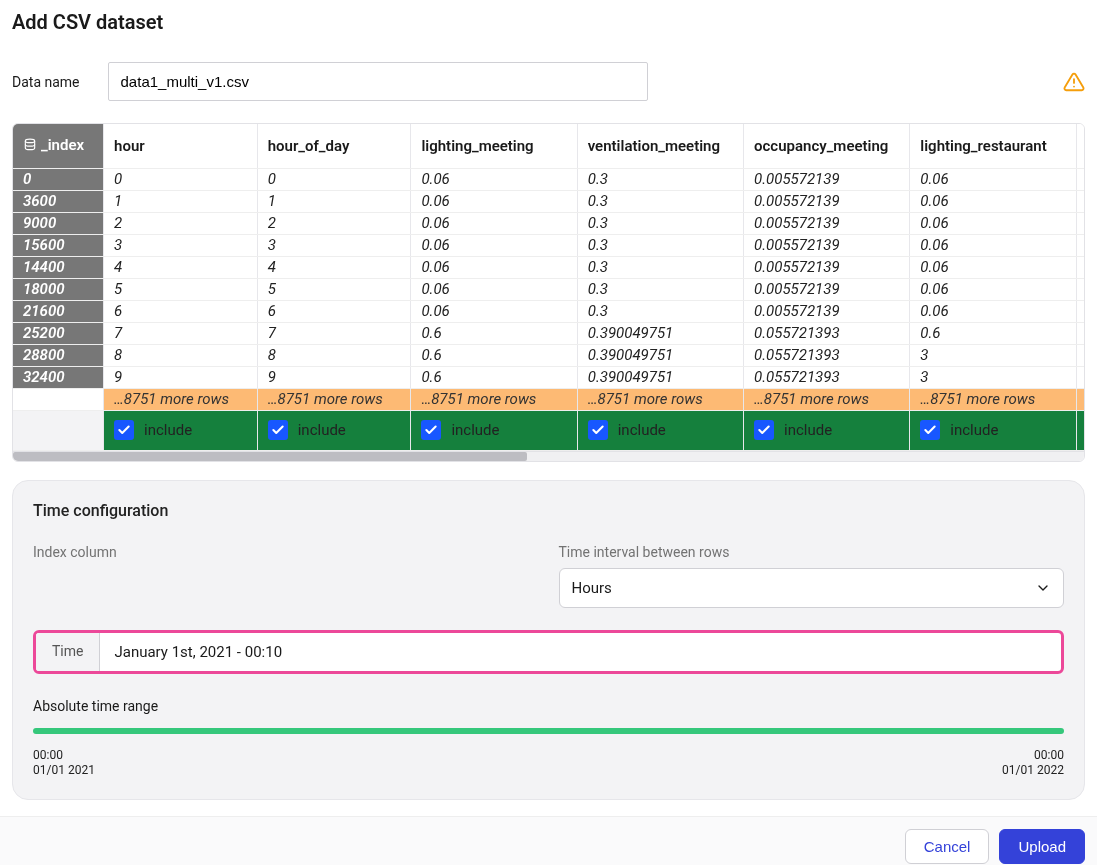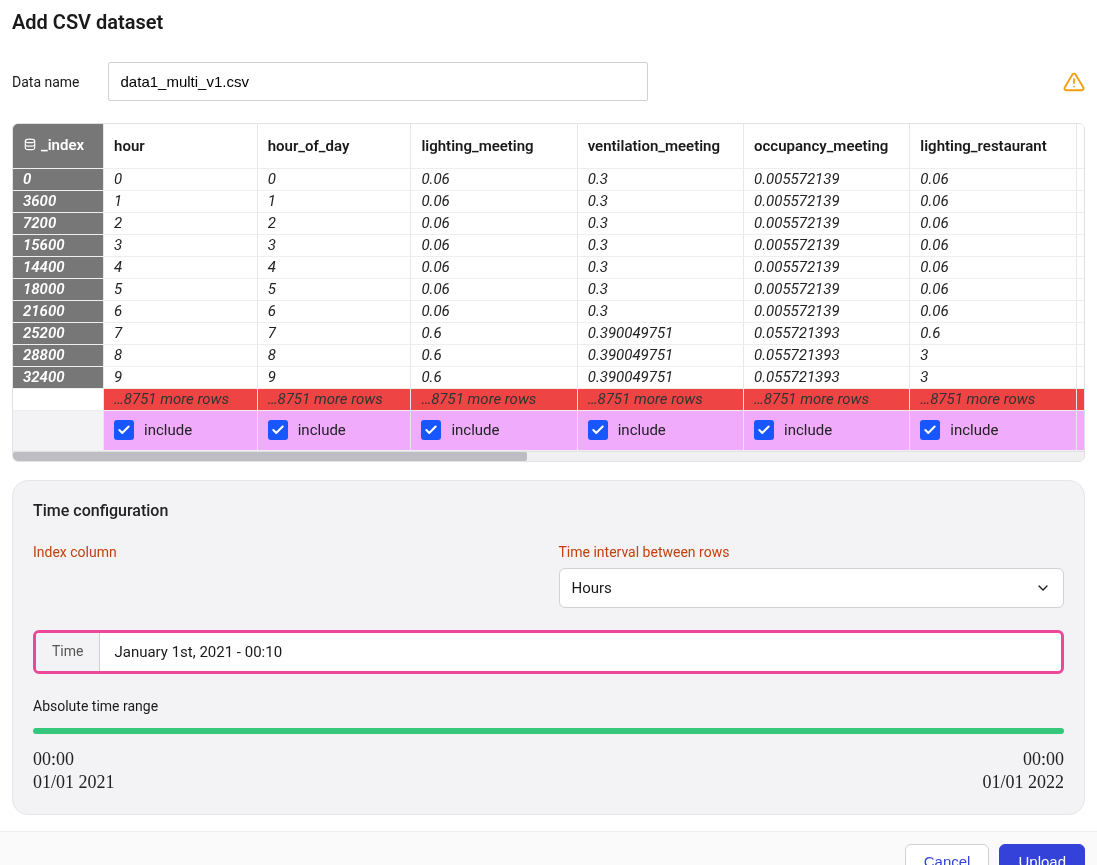--- a/index.html
+++ b/index.html
@@ -28,58 +28,58 @@
   .grid th { height: 44px; font-weight: 600; background: #fff; }
   .grid th.indexcol { background: #777; color: #fff; font-weight:600; }
   .idxhdr { display: inline-flex; align-items: center; gap: 4px; }
   .db-icon svg { width: 14px; height: 14px; display:block; }
   .grid td { height: 22px; font-style: italic; color:#222; }
   .grid td.idx { background: #777; color: #fff; font-weight:600; font-style: italic; }
   .col-index { width: 86px; }
   .col-hour { width: 146px; }
   .col-hod { width: 146px; }
   .col-val { width: 158px; }
-  .more-row td { font-style: italic; color:#333; background:#ef4444; }
-  .include-row td { height: 40px; background: #f0abfc; font-style: normal; }
+  .more-row td { font-style: italic; color:#333; background:#fdba74; }
+  .include-row td { height: 40px; background: #15803d; font-style: normal; }
   .include-wrap { display: inline-flex; align-items: center; gap: 10px; }
   .chk {
     width: 20px; height: 20px; background: #1857ff; border-radius: 3px; display:inline-flex;
     align-items: center; justify-content: center; color:#fff; flex-shrink:0;
   }
   .chk svg { width: 14px; height: 14px; display:block; }
   
   .hscroll { height: 10px; background: #f0f0f2; position: relative; border-top: 1px solid #e2e2e6; }
   .hscroll-thumb { position:absolute; left:0; top:0; height:100%; width: 48%; background: #bdbdc2; border-radius: 2px; }
 
   
   .section {
     margin-top: 18px; border: 1px solid #e6e6ea; border-radius: 16px;
     background: #f3f3f5; padding: 20px;
   }
   .section-title { font-size: 16px; font-weight: 500; margin-bottom: 24px; color:#222; }
   .two-col { display: flex; gap: 20px; }
   .field { flex: 1; }
-  .field-label { font-size: 14px; margin-bottom: 8px; color:#c2410c; }
+  .field-label { font-size: 14px; margin-bottom: 8px; color:#737373; }
   .select {
     background: #fff; border: 1px solid #d0d0d5; border-radius: 6px;
     padding: 10px 12px; display:flex; align-items:center; justify-content:space-between;
     font-size: 15px;
   }
   .chevron svg { width: 16px; height:16px; display:block; }
   .startdate { margin-top: 22px; }
   .startdate-row {
     display:flex; border:3px solid #ec4899; border-radius:6px; background:#fff; overflow:hidden;
   }
   .startdate-prefix {
     background:#f3f3f5; padding:10px 16px; border-right:1px solid #d0d0d5; color:#555; font-size:14px;
   }
   .startdate-val { padding:10px 14px; font-size:15px; }
   .range-title { font-size:14px; margin-top:24px; margin-bottom:14px; }
   .range-bar { height:6px; background:#35c77b; border-radius:3px; }
-  .range-labels { display:flex; justify-content:space-between; margin-top:14px; font-size:18px; color:#222;font-family:Liberation Serif, serif; }
+  .range-labels { display:flex; justify-content:space-between; margin-top:14px; font-size:12px; color:#222; }
   .range-side { line-height:1.3; }
   .range-side.right { text-align:right; }
 
   
   .footer {
     margin-top: 16px; padding: 12px; display:flex; justify-content:flex-end; gap:10px;
     background:#fafafb; border-top:1px solid #eee;
   }
   .btn {
     padding: 8px 18px; border-radius:6px; font-size:15px; cursor:pointer;
@@ -145,21 +145,21 @@
             <td class="idx">3600</td>
             <td>1</td>
             <td>1</td>
             <td>0.06</td>
             <td>0.3</td>
             <td>0.005572139</td>
             <td>0.06</td>
             <td>0.3</td>
           </tr>
           <tr>
-            <td class="idx">7200</td>
+            <td class="idx">9000</td>
             <td>2</td>
             <td>2</td>
             <td>0.06</td>
             <td>0.3</td>
             <td>0.005572139</td>
             <td>0.06</td>
             <td>0.3</td>
           </tr>
           <tr>
             <td class="idx">15600</td>

